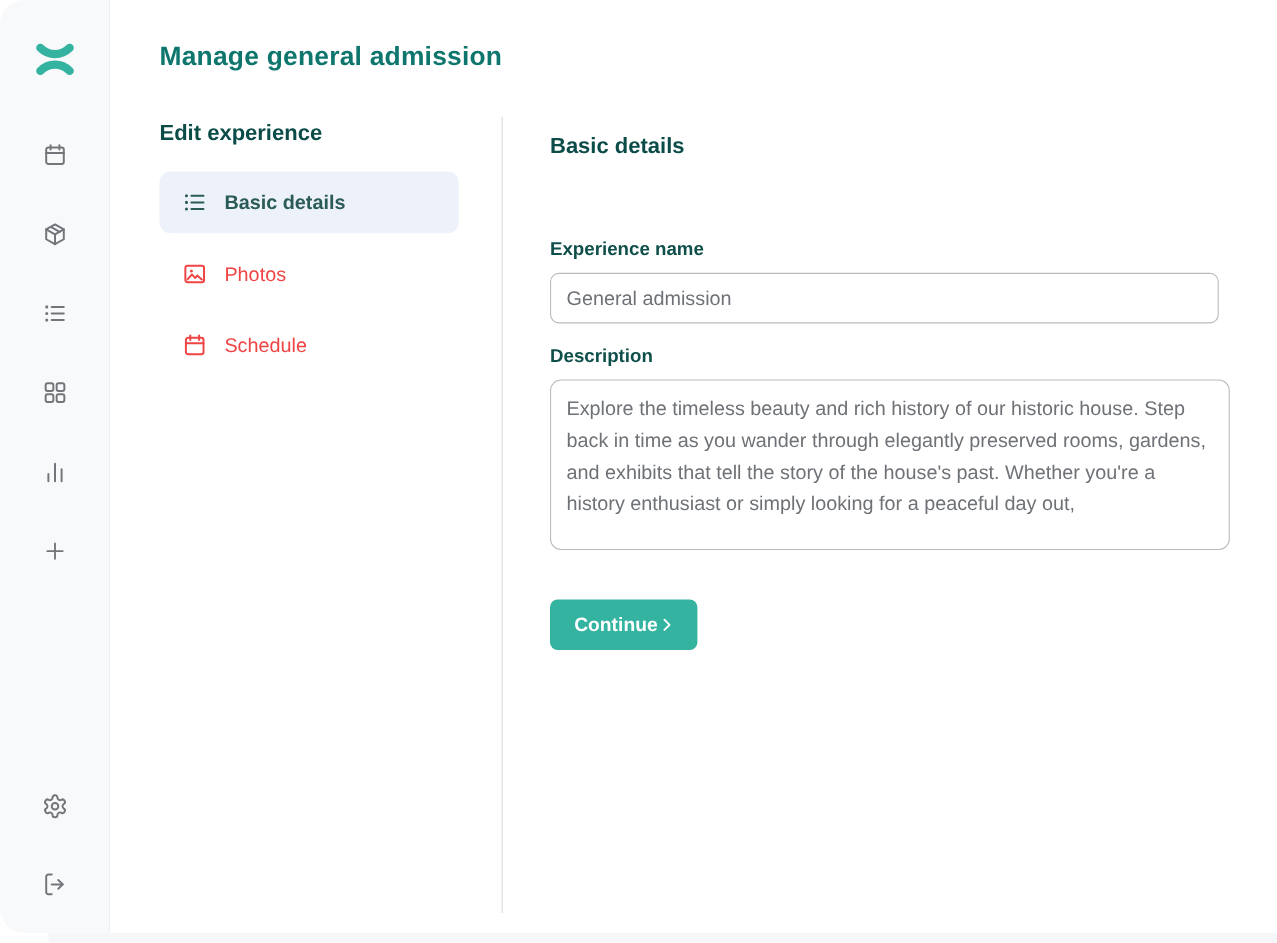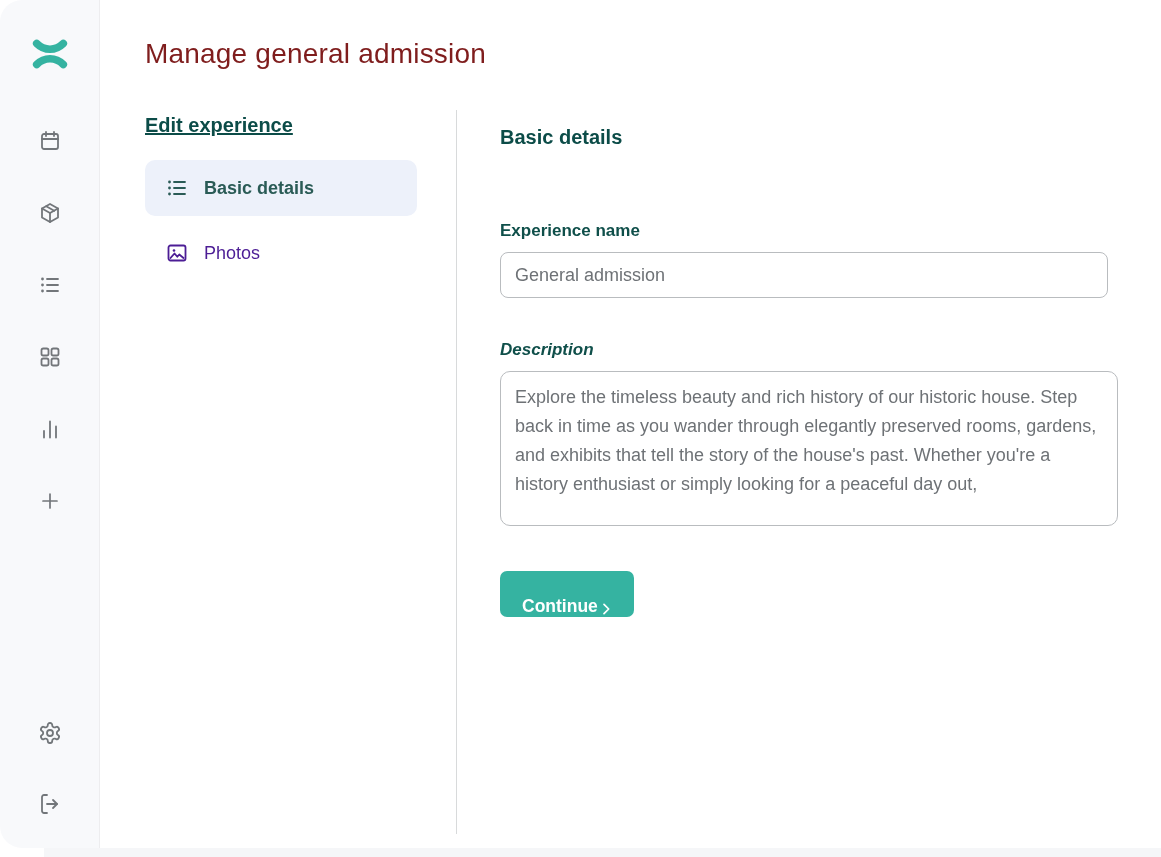--- a/index.html
+++ b/index.html
@@ -23,45 +23,45 @@
   }
   .logo { width:38px; height:34px; cursor:pointer; }
   .rail-icons { margin-top:58px; display:flex; flex-direction:column; gap:48px; }
   .rail-bottom { margin-top:auto; margin-bottom:32px; display:flex; flex-direction:column; gap:47px; }
   .icon-btn { width:24px; height:24px; color:#72767a; cursor:pointer; display:block; }
   .icon-btn svg { display:block; }
 
   
   .main { flex:1; padding-left:45px; }
   .page-title {
-    margin:38px 0 0; font-size:28px; font-weight:400;
-    color:#7f1d1d; letter-spacing:.2px;
+    margin:38px 0 0; font-size:24px; font-weight:700;
+    color:#0f766e; letter-spacing:.2px;
   }
   .content { display:flex; margin-top:40px; height:724px; }
 
   
   .nav-panel { width:312px; min-width:312px; border-right:1px solid #d8dadb; }
-  .nav-heading { margin:4px 0 0; font-size:20px; font-weight:700; color:#0c4c48;text-decoration:underline; }
+  .nav-heading { margin:4px 0 0; font-size:20px; font-weight:700; color:#0c4c48; }
   .nav-list { margin-top:23px; }
   .nav-item {
     width:272px; height:56px; margin-bottom:9px;
     border-radius:10px;
     display:flex; align-items:center; gap:15px;
     padding-left:20px;
-    color:#4c1d95; font-size:18px;
+    color:#ef4444; font-size:18px;
     cursor:pointer;
   }
   .nav-item .nav-icon { width:24px; height:24px; flex:0 0 24px; }
   .nav-item.active { background:#edf1fa; color:#2a5b56; font-weight:600; }
 
   
   .form-panel { padding-left:43px; }
   .form-heading { margin:16px 0 0; font-size:20px; font-weight:700; color:#0c4c48; }
   .field-label { margin-top:72px; font-size:17px; font-weight:600; color:#0f4f4a; }
-  .field-label.second { margin-top:42px;font-style:italic; }
+  .field-label.second { margin-top:20px; }
   .text-input {
     display:block; margin-top:11px;
     width:608px; height:46px;
     border:1.5px solid #b9bcbf; border-radius:8px;
     padding:0 14px;
     font-family:inherit; font-size:18px; color:#6e7276;
     background:#fff; outline:none;
   }
   .text-area {
     display:block; margin-top:11px;
@@ -70,21 +70,21 @@
     padding:11px 14px;
     font-family:inherit; font-size:18px; line-height:29px; color:#6e7276;
     background:#fff; resize:none; outline:none; overflow:hidden;
   }
   .continue-btn {
     margin-top:45px;
     height:46px; padding:0 20px 0 22px;
     background:#35b3a1; color:#ffffff;
     border:none; border-radius:7px;
     font-family:inherit; font-size:17.5px; font-weight:600;
-    display:inline-flex; align-items:flex-end; gap:0;
+    display:inline-flex; align-items:center; gap:0;
     cursor:pointer;
   }
   .continue-btn svg { display:block; }
 
   .bottom-strip { height:9px; background:#f5f6f8; margin-left:44px; }
 </style>
 </head>
 <body>
 
 <div class="app">
@@ -173,20 +173,27 @@
           <div class="nav-item">
             <svg class="nav-icon" viewBox="0 0 24 24" fill="none" stroke="currentColor" stroke-width="1.8" stroke-linecap="round" stroke-linejoin="round">
               <rect x="3.5" y="4.5" width="17" height="15" rx="2"></rect>
               <circle cx="9" cy="9.5" r="1.3" fill="currentColor" stroke="none"></circle>
               <path d="M5.5 17l4-4.5 2.8 3.2 2-2.2 4.2 3.5"></path>
             </svg>
             <span>Photos</span>
           </div>
 
 
+          <div class="nav-item">
+            <svg class="nav-icon" viewBox="0 0 24 24" fill="none" stroke="currentColor" stroke-width="1.8" stroke-linecap="round" stroke-linejoin="round">
+              <rect x="4" y="5" width="16" height="15" rx="2"></rect>
+                <path d="M8 3v4M16 3v4M4 10h16"></path>
+            </svg>
+            <span>Schedule</span>
+          </div>
 
         </div>
       </div>
 
       <div class="form-panel">
         <h2 class="form-heading">Basic details</h2>
 
         <div class="field-label">Experience name</div>
         <input class="text-input" type="text" value="General admission" style="">
 

